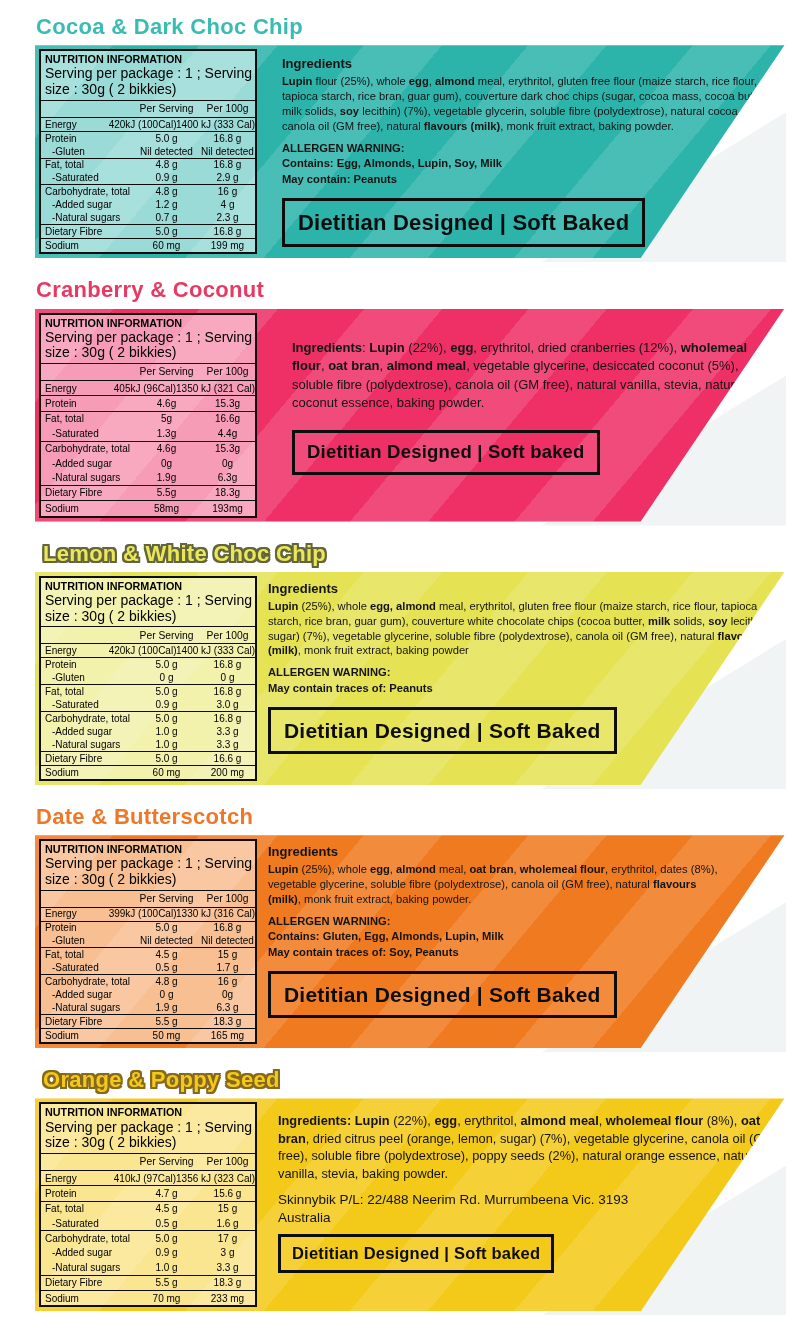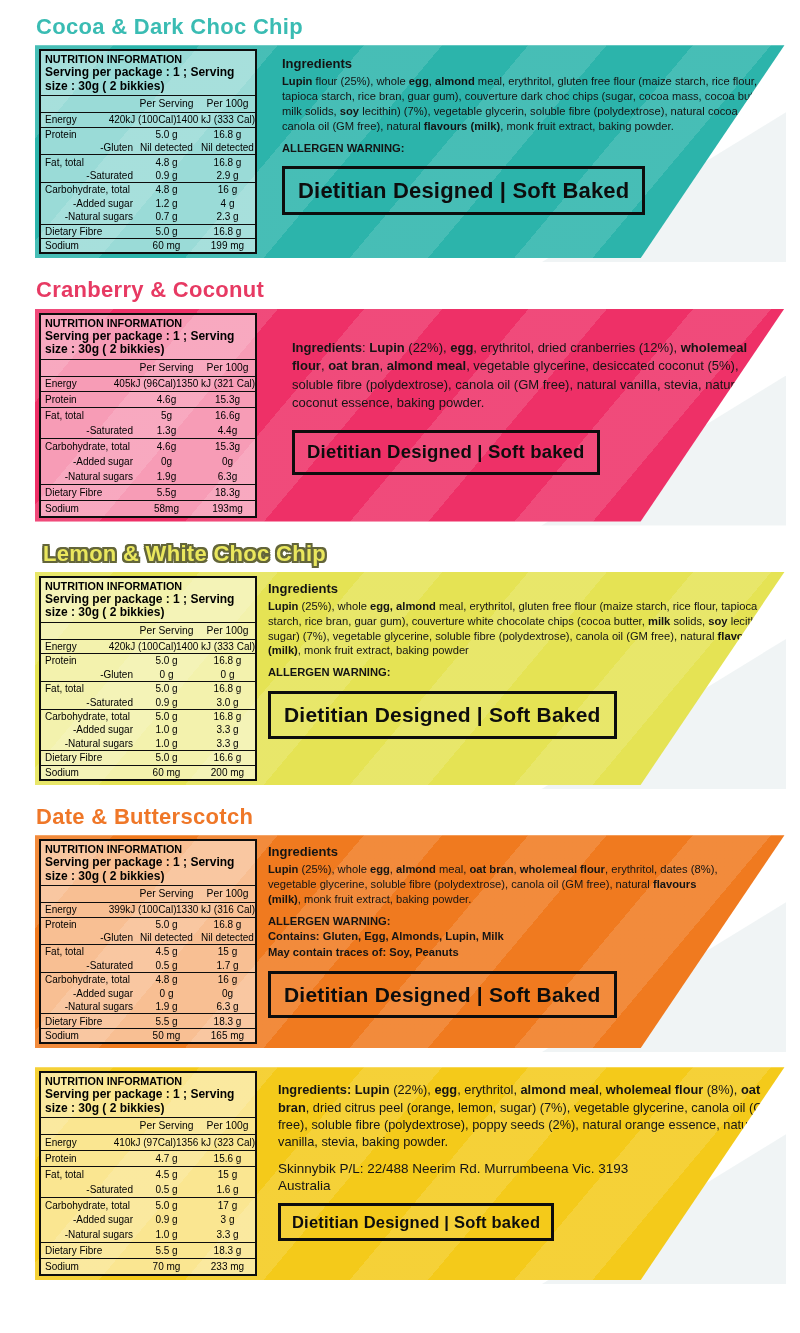--- a/index.html
+++ b/index.html
@@ -35,27 +35,27 @@
     clip-path:polygon(0 0, 99% 0, 80% 100%, 0 100%);
   }
   
   .nt{
     position:absolute;left:4px;top:4px;width:218px;height:205px;box-sizing:border-box;
     border:2px solid #0d0d0d;background:rgba(255,255,255,.52);
     display:flex;flex-direction:column;color:#000;font-size:10px;line-height:1.12;
   }
   .nt-head{padding:2px 3px 2px 4px;border-bottom:1.6px solid #0d0d0d;}
   .nt-head .t1{font-weight:bold;font-size:10.8px;display:block;}
-  .nt-head .t2{font-size:12px;display:block;margin-top:1px;font-weight:bold;}
+  .nt-head .t2{font-size:14px;display:block;margin-top:1px;}
   .nt-cols{display:flex;align-items:center;border-bottom:1.6px solid #0d0d0d;min-height:16px;}
   .nt-rows{display:flex;flex-direction:column;flex:1;}
   .nt-row{display:flex;align-items:center;flex:1;}
   .nt-row.rule{border-bottom:1.4px solid #0d0d0d;}
   .c-label{width:92px;padding-left:4px;box-sizing:border-box;}
-  .sub .c-label{padding-left:11px;text-align:right;}
+  .sub .c-label{padding-left:11px;}
   .c-ps{width:67px;display:flex;justify-content:center;white-space:nowrap;}
   .c-p1{flex:1;display:flex;justify-content:center;white-space:nowrap;}
   .nt-cols .c-ps,.nt-cols .c-p1{font-size:10.3px;}
   
   .ing{position:absolute;left:247px;top:10px;width:488px;color:#141414;
        font-size:11.2px;line-height:1.32;}
   .ing-h{font-weight:bold;font-size:13px;margin:0 0 2px 0;}
   .ing-note{margin-top:1px;}
   .allergen{margin-top:7px;font-weight:bold;font-size:11.2px;line-height:1.4;}
   .addr{margin-top:9px;font-size:13.5px;line-height:1.3;}
@@ -145,20 +145,24 @@
                 <span class="c-p1">199 mg</span>
               </div>
             </div>
         </div>
 
         <div class="ing">
           <div class="ing-h">Ingredients</div>
           <div class="ing-text"><span style="font-weight: bold;">Lupin</span><span> flour (25%), whole </span><span style="font-weight: bold;">egg</span><span>, </span><span style="font-weight: bold;">almond</span><span> meal, erythritol, gluten free flour (maize starch, rice flour, tapioca starch, rice bran, guar gum), couverture dark choc chips (sugar, cocoa mass, cocoa butter, milk solids, </span><span style="font-weight: bold;">soy</span><span> lecithin) (7%), vegetable glycerin, soluble fibre (polydextrose), natural cocoa (5%), canola oil (GM free), natural </span><span style="font-weight: bold;">flavours (milk)</span><span>, monk fruit extract, baking powder.</span></div>
           <div class="allergen">
             <div>ALLERGEN WARNING:</div>
+            <div>
+                <div>Contains: Egg, Almonds, Lupin, Soy, Milk</div>
+                <div>May contain:  Peanuts</div>
+              </div>
           </div>
 
           <div><span class="badge">Dietitian Designed | Soft Baked</span></div>
         </div>
 
       </div>
     </div>
   </div>
 
   <div class="section s2" style="--panel: #ee3067;">
@@ -307,20 +311,21 @@
             </div>
         </div>
 
         <div class="ing">
           <div class="ing-h">Ingredients</div>
           <div class="ing-text"><span style="font-weight: bold;">Lupin</span><span> (25%), whole </span><span style="font-weight: bold;">egg, almond</span><span> meal,  erythritol,  gluten free flour (maize starch, rice flour, tapioca starch, rice bran, guar gum), couverture white chocolate chips (cocoa butter, </span><span style="font-weight: bold;">milk</span><span> solids, </span><span style="font-weight: bold;">soy</span><span> lecithin, sugar) (7%), vegetable glycerine, soluble fibre (polydextrose), canola oil (GM free), natural </span><span style="font-weight: bold;">flavours (milk)</span><span>, monk fruit extract, baking powder</span></div>
 
           <div class="allergen">
             <div>ALLERGEN WARNING:</div>
             <div>
+                <div>May contain traces of:  Peanuts</div>
               </div>
           </div>
 
           <div><span class="badge">Dietitian Designed | Soft Baked</span></div>
         </div>
 
       </div>
     </div>
   </div>
 
@@ -407,20 +412,21 @@
           </div>
 
           <div><span class="badge">Dietitian Designed | Soft Baked</span></div>
         </div>
 
       </div>
     </div>
   </div>
 
   <div class="section s5" style="--panel: #f4ca1a;">
+    <h2 class="sec-title bubble" style="--tfill: #f3c91d; --tstroke: #86691a;">Orange &amp; Poppy Seed</h2>
     <div class="panel-wrap">
       <div class="band"></div>
       <div class="panel">
 
         <div class="nt">
           <div class="nt-head">
             <span class="t1">NUTRITION INFORMATION</span>
             <span class="t2">Serving per package : 1 ; Serving size : 30g ( 2 bikkies)</span>
           </div>
           <div class="nt-cols">

